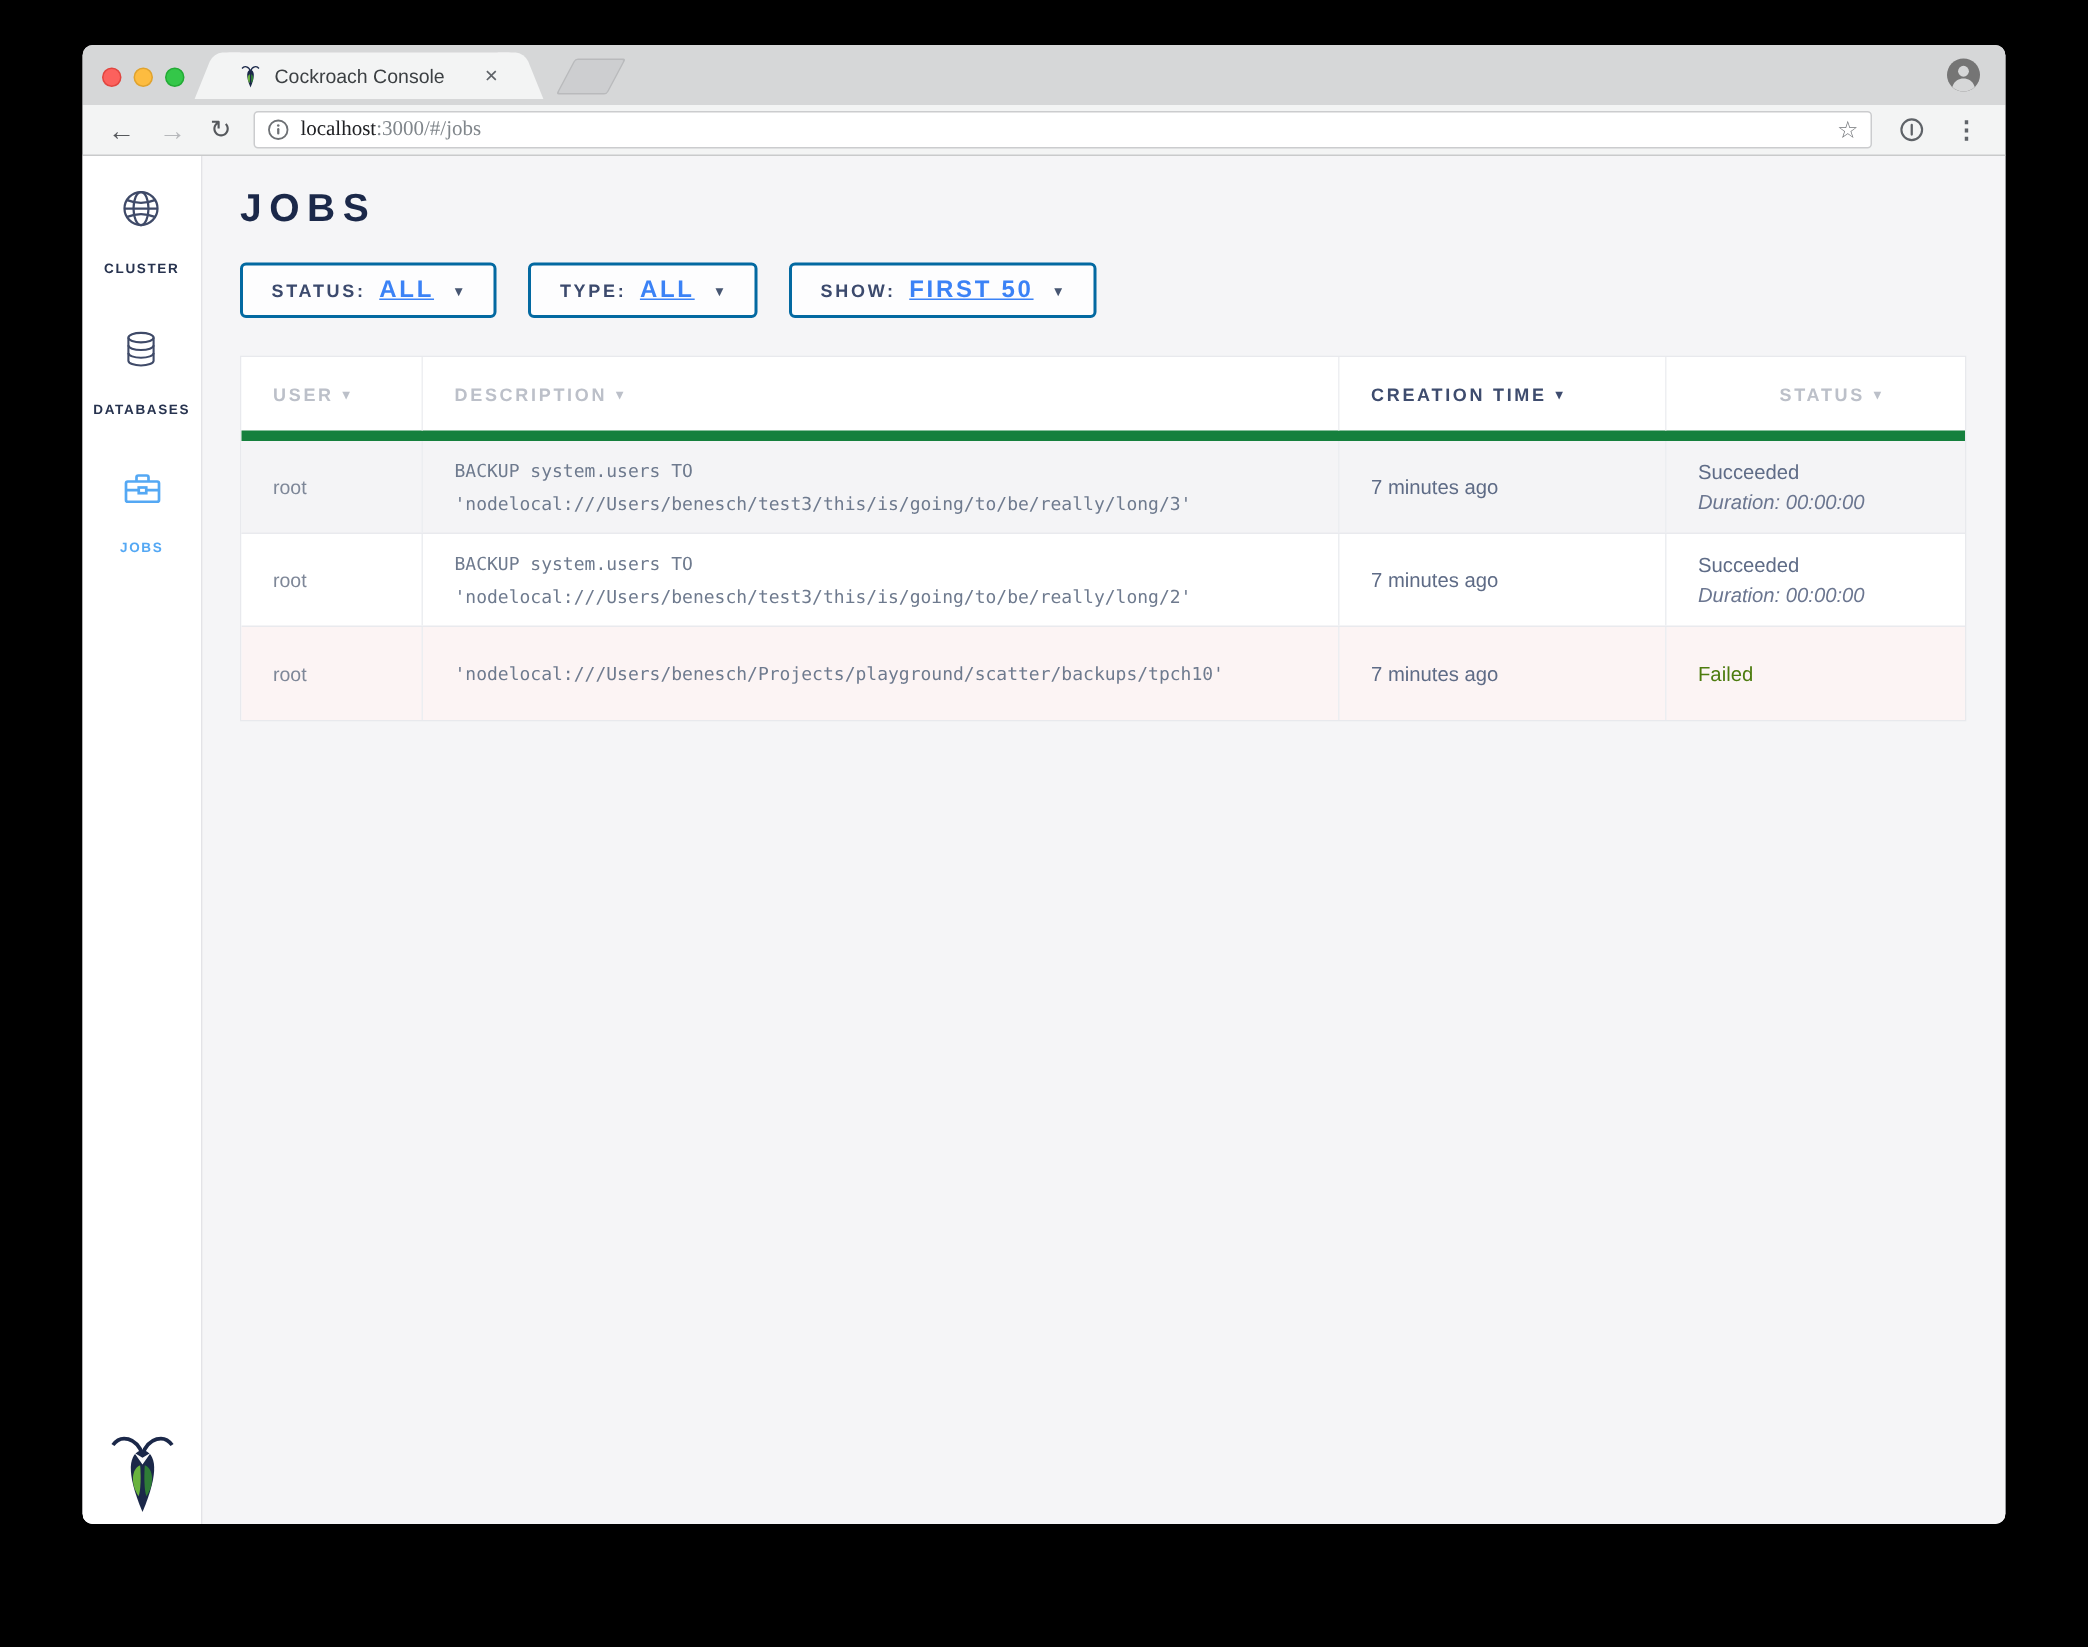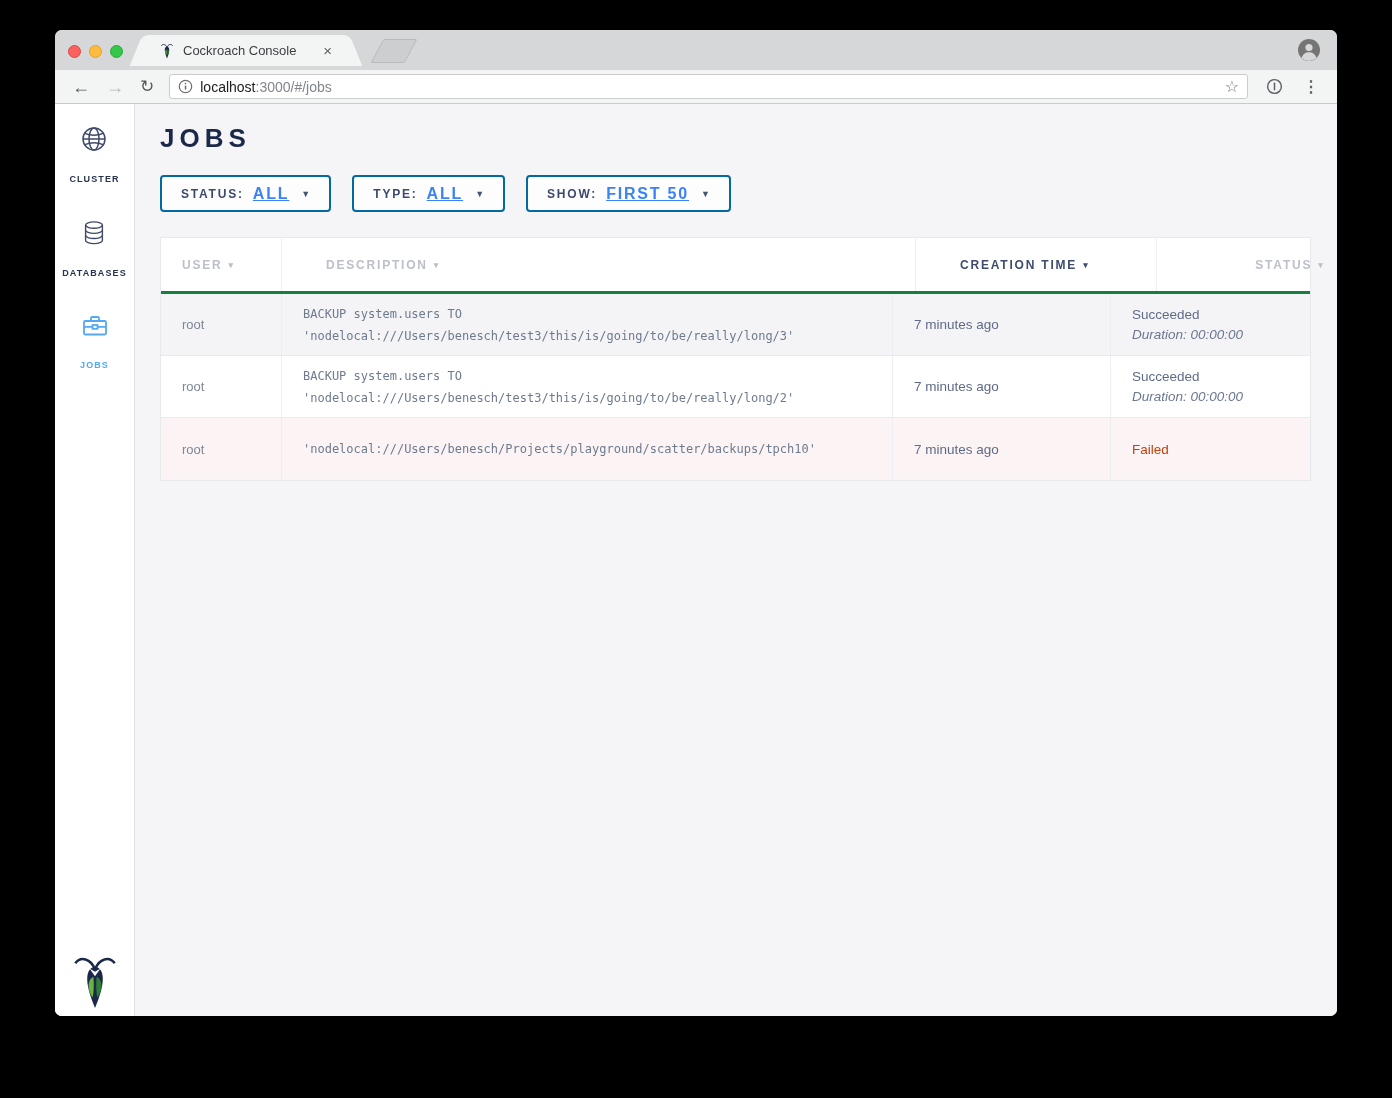--- a/index.html
+++ b/index.html
@@ -35,21 +35,21 @@
   .avatar { position:absolute; right:16px; top:8px; width:24px; height:24px; cursor:pointer; }
 
   
   .toolbar { height:34px; background:#f3f4f4; border-bottom:1px solid #c9cacb;
              display:flex; align-items:center; padding:0 12px; gap:6px; flex:none; }
   .navbtn { font-size:18px; line-height:1; padding:0 5px; cursor:pointer; }
   .navbtn.back { color:#55585c; }
   .navbtn.fwd { color:#b6b8bb; }
   .navbtn.reload { color:#55585c; font-size:17px; }
   .omnibox { flex:1; height:25px; background:#fff; border:1px solid #cbccce; border-radius:3px;
-             display:flex; align-items:center; padding:0 8px; margin:0 4px; cursor:text; }
+             display:flex; align-items:center; padding:0 8px; margin:0 4px; cursor:text;font-family:Liberation Serif, serif; }
   .url { font-size:14px; margin-left:7px; flex:1; white-space:nowrap; }
   .url .host { color:#202124; }
   .url .rest { color:#80868b; }
   .star { font-size:16px; color:#74777b; cursor:pointer; }
   .ext-icon, .menu-dots { margin-left:8px; cursor:pointer; }
   .menu-dots { font-size:16px; color:#5f6368; font-weight:bold; padding:0 6px; }
 
   
   .page { flex:1; display:flex; min-height:0; background:#f5f5f7; }
   .sidebar { width:80px; background:#fff; border-right:1px solid #e3e3e7;
@@ -68,21 +68,21 @@
             display:flex; align-items:center; padding:0 19px; cursor:pointer; }
   .filter-label { font-size:12px; font-weight:bold; letter-spacing:1.8px; color:#3c4a6d; }
   .filter-value { font-size:16px; font-weight:bold; letter-spacing:1.8px; color:#3b82f6;
                   margin-left:9px;text-decoration:underline; }
   .filter-caret { font-size:9px; color:#475672; margin-left:12px; }
 
   
   .jobs-table { margin-top:25px; width:1151px; background:#fff;
                 border:1px solid #e8e9ed; }
   .t-header { display:grid; grid-template-columns:121px 611px 218px 199px; height:56px;
-              background:#fff; border-bottom:3px solid #15803d;gap:23px; }
+              background:#fff; border-bottom:7px solid #15803d; }
   .t-header .hcell { display:flex; align-items:center; padding-left:21px;
               font-size:12px; font-weight:bold; letter-spacing:1.8px; color:#bcc0c9;
               border-right:1px solid #eeeff2; cursor:pointer; }
   .t-header .hcell:last-child { border-right:none;justify-content:center; }
   .t-header .hcell.sorted { color:#3e4c6e; }
   .hcaret { font-size:9px; margin-left:6px; }
 
   .t-row { display:grid; grid-template-columns:121px 611px 218px 199px; height:62px;
            border-bottom:1px solid #e9eaee; }
   .t-row:last-child { border-bottom:none; }
@@ -91,21 +91,21 @@
   .t-row.failed { background:#fcf4f4; }
   .t-row > div { border-right:1px solid #eceef1; display:flex; flex-direction:column;
                  justify-content:center; padding-left:21px; min-width:0; }
   .t-row > div:last-child { border-right:none; }
   .cell-user { font-size:13px; color:#7e8798; }
   .cell-desc { font-family:"DejaVu Sans Mono", monospace; font-size:12px; color:#6e7a8e;
                line-height:22px; white-space:nowrap; }
   .cell-time { font-size:13.5px; color:#5e6b86; }
   .status-ok { font-size:13.5px; color:#5f6c87; line-height:20px; }
   .status-dur { font-size:13.5px; color:#6b7690; font-style:italic; line-height:20px; }
-  .status-failed { font-size:13.5px; color:#c2410c; }
+  .status-failed { font-size:13.5px; color:#4d7c0f; }
 
   svg { display:block; }
 </style>
 </head>
 <body>
 
 <div class="window">
 
   <div class="tabstrip">
     <div class="traffic">

